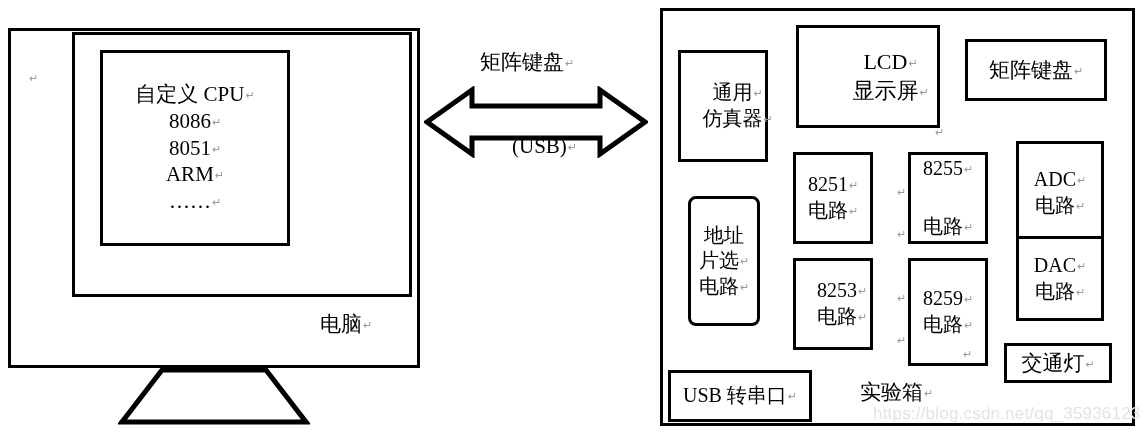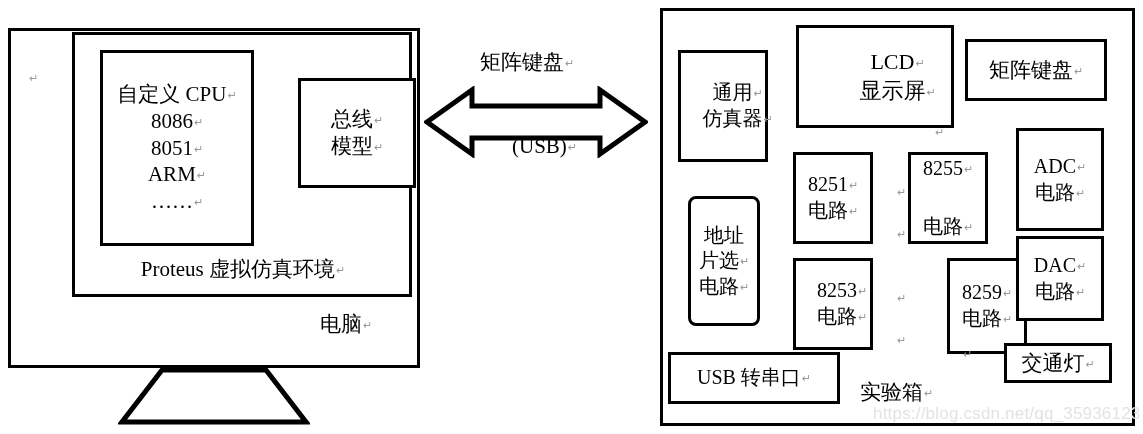--- a/index.html
+++ b/index.html
@@ -40,21 +40,21 @@
     font-size: 11px;
     font-family: "Liberation Sans", sans-serif;
     vertical-align: 2px;
     padding-left: 1px;
   }
   .ln { display: block; white-space: nowrap; }
 
   
   #monitor-outer { left: 8px; top: 28px; width: 412px; height: 340px; justify-content: flex-start; }
   #screen-area   { left: 72px; top: 32px; width: 340px; height: 265px; justify-content: flex-start; }
-  #cpu-box       { left: 100px; top: 50px; width: 154px; height: 196px; justify-content: center; font-size: 21px; }
+  #cpu-box       { left: 100px; top: 50px; width: 190px; height: 196px; justify-content: center; font-size: 21px; }
   #bus-model-box { left: 298px; top: 78px; width: 118px; height: 110px; font-size: 21px; }
   #proteus-label { left: 88px; top: 255px; width: 310px; font-size: 21px; text-align: center; }
   #computer-label{ left: 320px; top: 310px; font-size: 21px; }
   #tl-pilcrow    { left: 18px; top: 40px; font-size: 11px; color:#9a9a9a; font-family:"Liberation Sans",sans-serif; }
 
   #stand {
     position: absolute;
     left: 118px; top: 368px;
     width: 192px; height: 58px;
   }
@@ -62,31 +62,31 @@
   
   #arrow-svg { position: absolute; left: 424px; top: 86px; width: 224px; height: 72px; }
   #bus-map-label { left: 480px; top: 48px; font-size: 21px; }
   #usb-label     { left: 496px; top: 134px; font-size: 21px; margin-left: 16px; }
 
   
   #exp-outer { left: 660px; top: 8px; width: 475px; height: 418px; justify-content: flex-start; }
 
   #emulator-box   { left: 678px; top: 50px; width: 90px;  height: 112px; font-size: 20px; padding-left: 29px; }
   #addr-chip-box  { left: 688px; top: 196px; width: 72px;  height: 130px; font-size: 20px; border-radius: 8px; }
-  #usb-serial-box { left: 668px; top: 352px; width: 172px; height: 52px;  font-size: 20px; }
+  #usb-serial-box { left: 668px; top: 370px; width: 144px; height: 52px;  font-size: 20px; }
   #exp-box-label  { left: 860px; top: 378px; font-size: 21px; }
 
-  #lcd-box        { left: 796px; top: 25px;  width: 158px; height: 103px; font-size: 22px; padding-left: 45px; }
+  #lcd-box        { left: 796px; top: 25px;  width: 144px; height: 103px; font-size: 22px; padding-left: 45px; }
   #c8251-box      { left: 793px; top: 152px; width: 80px;  height: 92px;  font-size: 20px; }
   #c8255-box      { left: 908px; top: 152px; width: 80px;  height: 92px;  font-size: 20px; gap: 32px; }
   #c8253-box      { left: 793px; top: 258px; width: 80px;  height: 92px;  font-size: 20px; padding-left: 18px; }
-  #c8259-box      { left: 908px; top: 258px; width: 80px;  height: 96px;  font-size: 20px; margin-left: 39px; }
+  #c8259-box      { left: 908px; top: 258px; width: 80px;  height: 108px;  font-size: 20px; }
 
   #keypad-box     { left: 965px; top: 39px;  width: 142px; height: 62px;  font-size: 21px; }
-  #adc-box        { left: 1016px; top: 128px; width: 88px; height: 103px;  font-size: 20px; }
+  #adc-box        { left: 1016px; top: 141px; width: 88px; height: 103px;  font-size: 20px; }
   #dac-box        { left: 1016px; top: 236px; width: 88px; height: 85px;  font-size: 20px; }
   #traffic-box    { left: 1004px; top: 343px; width: 108px; height: 40px; font-size: 21px; }
 
   .stray-p {
     position: absolute;
     color: #9a9a9a;
     font-size: 11px;
     font-family: "Liberation Sans", sans-serif;
   }
   #p-lcd   { left: 935px; top: 126px; }
@@ -118,28 +118,21 @@
   <div class="box" id="screen-area"></div>
 
   <div class="box" id="cpu-box">
     <span class="ln">自定义 CPU<span class="pilcrow">↵</span></span>
     <span class="ln">8086<span class="pilcrow">↵</span></span>
     <span class="ln">8051<span class="pilcrow">↵</span></span>
     <span class="ln">ARM<span class="pilcrow">↵</span></span>
     <span class="ln">……<span class="pilcrow">↵</span></span>
   </div>
 
-  <div class="box" id="bus-model-box">
-    <span class="ln">总线<span class="pilcrow">↵</span></span>
-    <span class="ln">模型<span class="pilcrow">↵</span></span>
-  </div>
-
-  <div class="plain" id="proteus-label">
-    <span>Proteus 虚拟仿真环境</span><span class="pilcrow">↵</span>
-  </div>
+
 
   <div class="plain" id="computer-label">
     <span>电脑</span><span class="pilcrow">↵</span>
   </div>
 
   <svg id="stand" viewBox="0 0 192 58" preserveAspectRatio="none">
     <polygon points="44,2 148,2 188,54 4,54" fill="#ffffff" stroke="#000000" stroke-width="5"></polygon>
   </svg>
 
   <div class="plain" id="bus-map-label">

